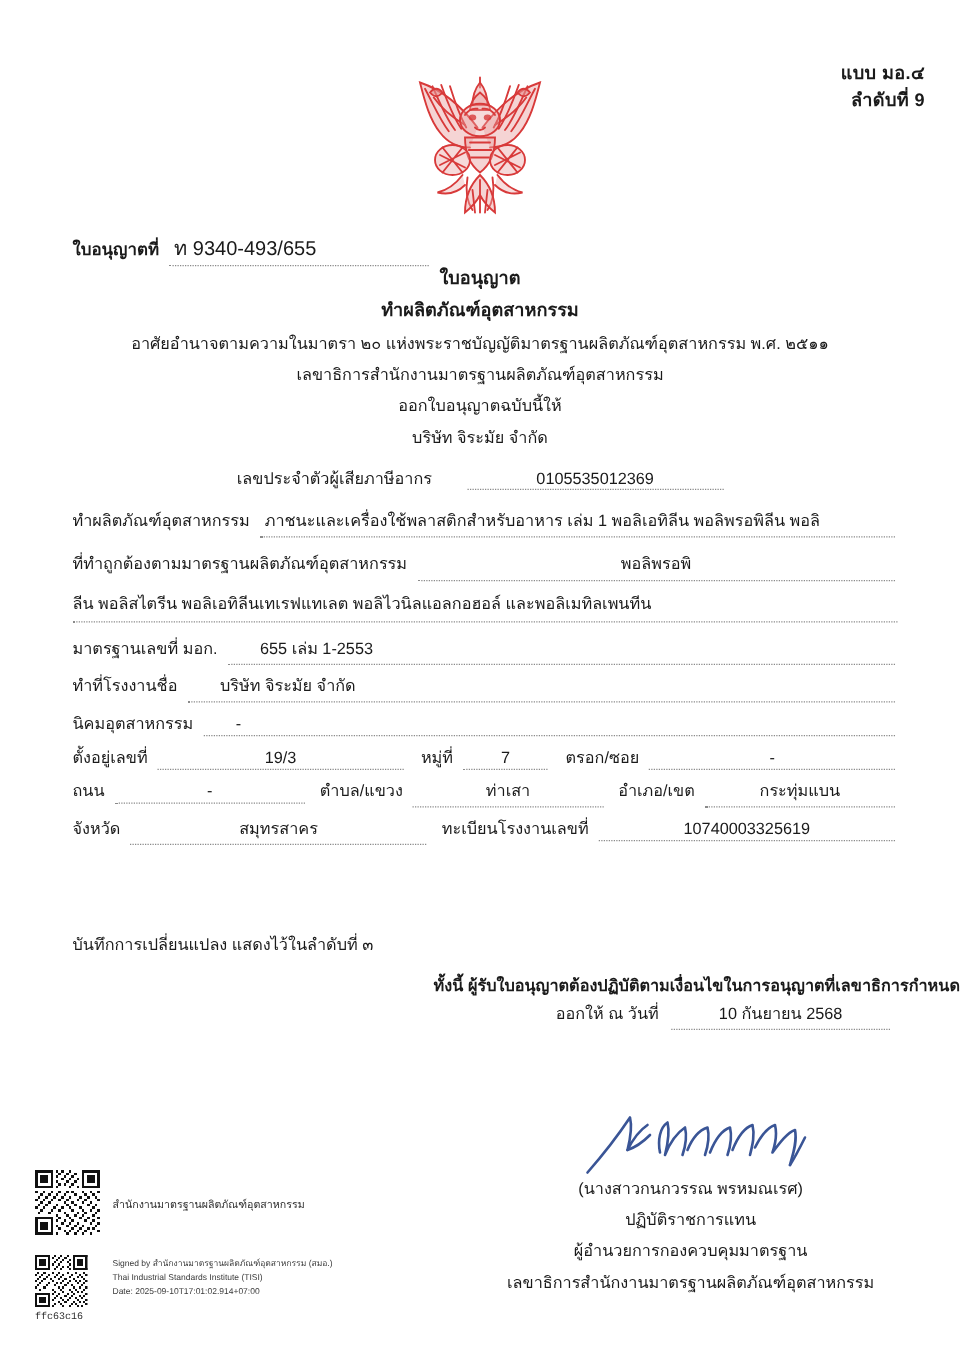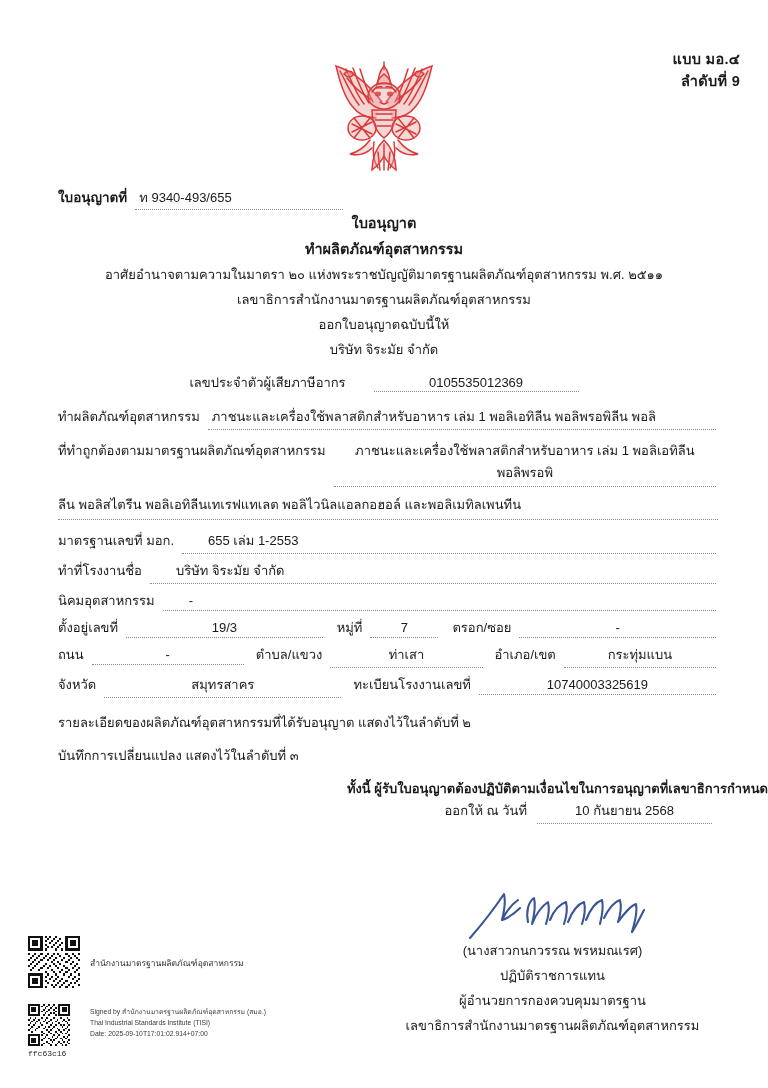--- a/index.html
+++ b/index.html
@@ -43,21 +43,21 @@
   
   .lic-row {
     left: 58px;
     top: 186px;
     display: flex;
     align-items: baseline;
     gap: 8px;
   }
   .lic-label { font-size: 13.5px; font-weight: bold; white-space: nowrap; }
   .lic-value {
-    font-size: 13px;
+    font-size: 16px;
     padding: 0 4px 1px 4px;
     min-width: 200px;
     border-bottom: 1px dotted #8a8a8a;
     text-align: left;
   }
 
   
   .center-block {
     left: 0; right: 0;
     top: 210px;
@@ -294,21 +294,20 @@
   <div class="abs fields">
 
     <div class="frow">
       <span class="flabel">ทำผลิตภัณฑ์อุตสาหกรรม</span>
       <span class="fval left">ภาชนะและเครื่องใช้พลาสติกสำหรับอาหาร เล่ม 1 พอลิเอทิลีน พอลิพรอพิลีน พอลิ</span>
     </div>
 
     <div class="frow" style="margin-top:10px;">
       <span class="flabel">ที่ทำถูกต้องตามมาตรฐานผลิตภัณฑ์อุตสาหกรรม</span>
       <span class="stack">
-        <span class="ln">ภาชนะและเครื่องใช้พลาสติกสำหรับอาหาร เล่ม 1 พอลิเอทิลีน</span>
         <span class="ln last">พอลิพรอพิ</span>
       </span>
     </div>
     <div class="cont-line" style="margin-top:6px;">ลีน พอลิสไตรีน พอลิเอทิลีนเทเรฟแทเลต พอลิไวนิลแอลกอฮอล์ และพอลิเมทิลเพนทีน</div>
 
     <div class="frow" style="margin-top:10px;">
       <span class="flabel">มาตรฐานเลขที่ มอก.</span>
       <span class="fval left" style="padding-left:26px;">655 เล่ม 1-2553</span>
     </div>
 
@@ -341,21 +340,20 @@
     </div>
 
     <div class="frow" style="margin-top:6px;">
       <span class="flabel">จังหวัด</span>
       <span class="fval grow-1">สมุทรสาคร</span>
       <span class="flabel" style="padding-left:12px;">ทะเบียนโรงงานเลขที่</span>
       <span class="fval grow-1">10740003325619</span>
     </div>
   </div>
 
-  <div class="abs note note-1">รายละเอียดของผลิตภัณฑ์อุตสาหกรรมที่ได้รับอนุญาต แสดงไว้ในลำดับที่ ๒</div>
   <div class="abs note note-2">บันทึกการเปลี่ยนแปลง แสดงไว้ในลำดับที่ ๓</div>
   <div class="abs condition">ทั้งนี้ ผู้รับใบอนุญาตต้องปฏิบัติตามเงื่อนไขในการอนุญาตที่เลขาธิการกำหนด</div>
 
   <div class="abs issue-row">
     <span class="issue-label">ออกให้ ณ วันที่</span>
     <span class="issue-value">10 กันยายน 2568</span>
   </div>
 
   <div class="abs sig-mark">
     <svg viewBox="0 0 200 66" xmlns="http://www.w3.org/2000/svg">

